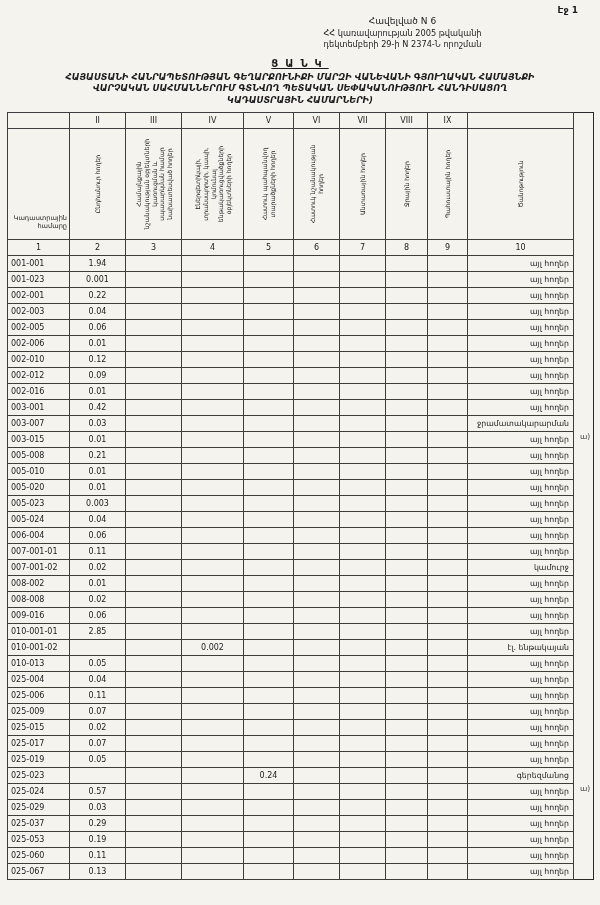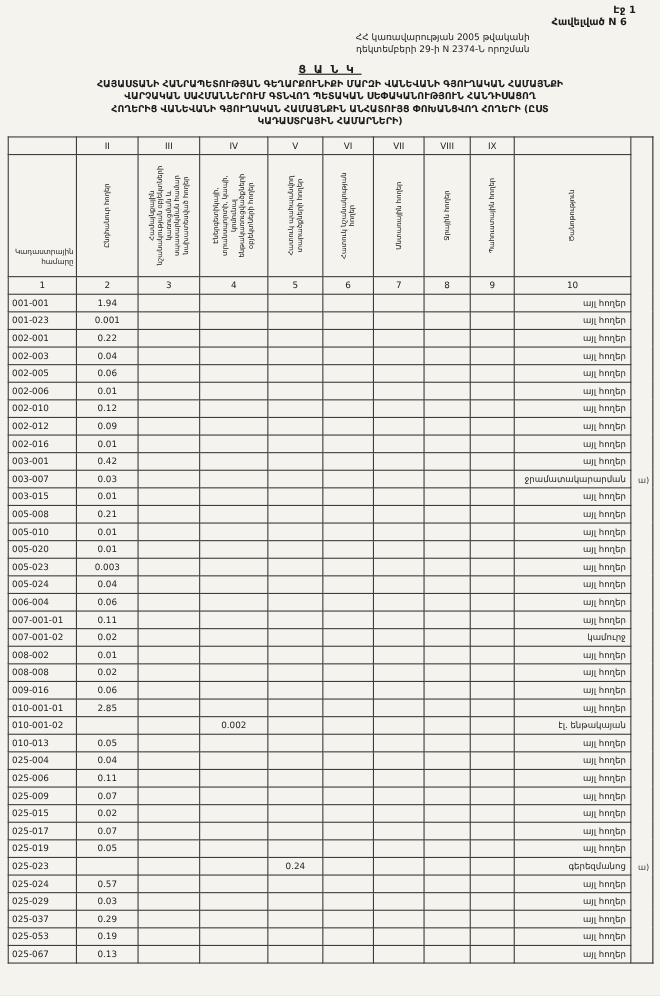--- a/index.html
+++ b/index.html
@@ -3,23 +3,23 @@
 <meta charset="utf-8">
 <style>
   html,body{margin:0;padding:0;}
   body{width:600px;height:905px;background:#dddbd5;}
   .page{
     position:relative;width:600px;height:905px;background:#f4f3ee;
     font-family:"DejaVu Sans",sans-serif;color:#1c1c1c;overflow:hidden;
   }
   .page-label{position:absolute;top:5px;right:22px;font-size:9px;font-weight:bold;margin-left:22px;}
   .annex{text-align:center;margin:15px 30px 0 235px;font-size:8.2px;line-height:1.4;}
-  .annex .b{font-weight:bold;font-size:9px;text-align:right;}
+  .annex .b{font-weight:normal;font-size:9px;}
   .list-heading{text-align:center;font-weight:bold;font-size:10px;letter-spacing:7px;margin-top:7px;text-decoration:underline;}
-  .doc-title{text-align:center;font-weight:bold;font-size:8.6px;line-height:1.35;margin-top:3px;padding:0 14px;}
+  .doc-title{text-align:center;font-weight:bold;font-size:8.6px;line-height:1.35;margin-top:3px;padding:0 14px;font-style:italic;}
   table{border-collapse:collapse;table-layout:fixed;margin:6px 0 0 7px;border:1.5px solid #2a2a2a;}
   td{border:1px solid #3d3d3d;overflow:hidden;white-space:nowrap;}
   td.mark-cell{border:none;background:transparent;}
   tr.roman-row td{height:13px;font-size:8px;text-align:center;}
   tr.num-row td{height:13px;font-size:8px;text-align:center;}
   td.vcell{height:100px;position:relative;padding:0;}
   .vtext{
     position:absolute;left:50%;top:50%;width:94px;
     transform:translate(-50%,-50%) rotate(-90deg);
     font-size:6.2px;line-height:1.25;text-align:center;white-space:normal;
@@ -42,21 +42,20 @@
     <div class="b">Հավելված N 6</div>
     <div>ՀՀ կառավարության 2005 թվականի</div>
     <div>դեկտեմբերի 29-ի N 2374-Ն որոշման</div>
   </div>
 
   <div class="list-heading">ՑԱՆԿ</div>
 
   <div class="doc-title">
     <div>ՀԱՅԱՍՏԱՆԻ ՀԱՆՐԱՊԵՏՈՒԹՅԱՆ ԳԵՂԱՐՔՈՒՆԻՔԻ ՄԱՐԶԻ ՎԱՆԵՎԱՆԻ ԳՅՈՒՂԱԿԱՆ ՀԱՄԱՅՆՔԻ</div>
     <div>ՎԱՐՉԱԿԱՆ ՍԱՀՄԱՆՆԵՐՈՒՄ ԳՏՆՎՈՂ ՊԵՏԱԿԱՆ ՍԵՓԱԿԱՆՈՒԹՅՈՒՆ ՀԱՆԴԻՍԱՑՈՂ</div>
-    <div>ՀՈՂԵՐԻՑ ՎԱՆԵՎԱՆԻ ԳՅՈՒՂԱԿԱՆ ՀԱՄԱՅՆՔԻՆ ԱՆՀԱՏՈՒՅՑ ՓՈԽԱՆՑՎՈՂ ՀՈՂԵՐԻ (ԸՍՏ</div>
     <div>ԿԱԴԱՍՏՐԱՅԻՆ ՀԱՄԱՐՆԵՐԻ)</div>
   </div>
 
   <table>
     <colgroup>
       <col style="width:62px">
         <col style="width:56px">
         <col style="width:56px">
       <col style="width:62px">
         <col style="width:50px">
@@ -602,20 +601,33 @@
           <td class="c-val"></td>
           <td class="c-val"></td>
           <td class="c-val"></td>
           <td class="c-val"></td>
           <td class="c-val"></td>
           <td class="c-val"></td>
           <td class="c-note">այլ հողեր</td>
           <td class="mark-cell"></td>
         </tr>
         <tr>
+          <td class="c-id">025-060</td>
+          <td class="c-val">0.11</td>
+          <td class="c-val"></td>
+          <td class="c-val"></td>
+          <td class="c-val"></td>
+          <td class="c-val"></td>
+          <td class="c-val"></td>
+          <td class="c-val"></td>
+          <td class="c-val"></td>
+          <td class="c-note">այլ հողեր</td>
+          <td class="mark-cell"></td>
+        </tr>
+        <tr>
           <td class="c-id">025-067</td>
           <td class="c-val">0.13</td>
           <td class="c-val"></td>
           <td class="c-val"></td>
           <td class="c-val"></td>
           <td class="c-val"></td>
           <td class="c-val"></td>
           <td class="c-val"></td>
           <td class="c-val"></td>
           <td class="c-note">այլ հողեր</td>

